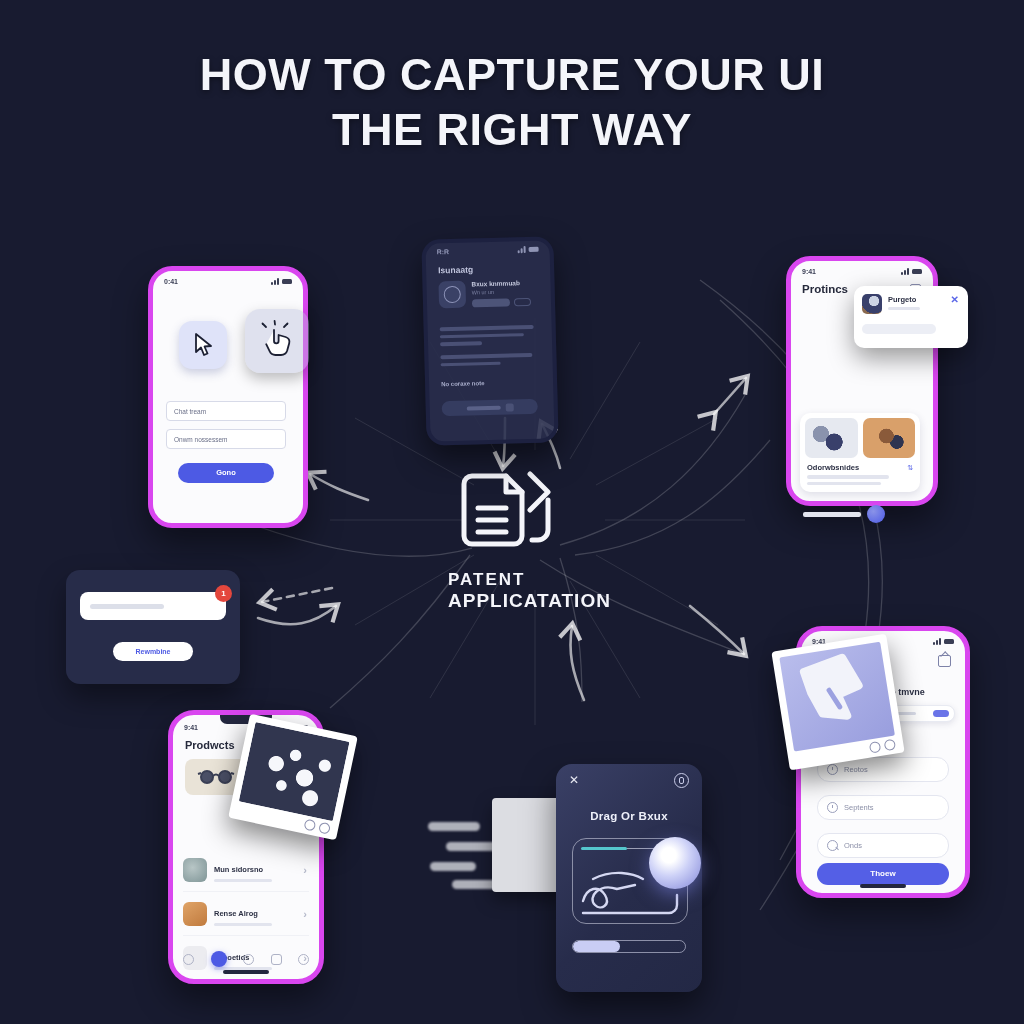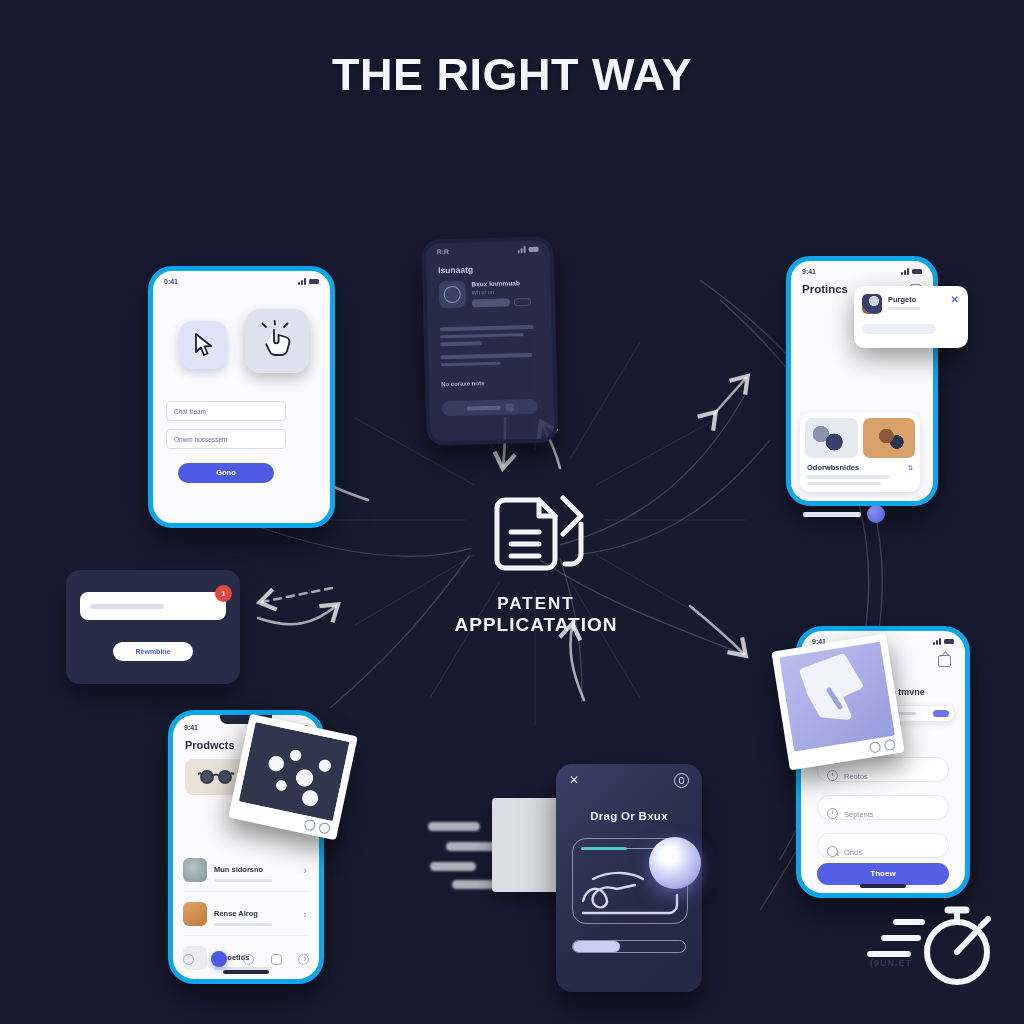--- a/index.html
+++ b/index.html
@@ -4,33 +4,33 @@
 <style>
   html,body{margin:0;padding:0;background:#181b30;}
   .canvas{position:relative;width:1024px;height:1024px;background:#181b30;overflow:hidden;
           font-family:"Liberation Sans",sans-serif;}
   .connectors{position:absolute;inset:0;z-index:1;}
   
   .title{position:absolute;top:48px;left:0;right:0;text-align:center;color:#f4f5fa;
          font-weight:800;font-size:45px;line-height:1.22;letter-spacing:.5px;z-index:2;
          text-shadow:0 2px 6px rgba(0,0,0,.4);}
   
-  .phone{position:absolute;background:#fbfbfd;border:5px solid #0ea5e9;border-radius:24px;
+  .phone{position:absolute;background:#fbfbfd;border:5px solid #d946ef;border-radius:24px;
          box-shadow:0 16px 34px rgba(0,0,0,.45);z-index:2;}
   .statusbar{position:absolute;top:7px;left:11px;right:11px;display:flex;justify-content:space-between;
              align-items:center;font-size:7px;font-weight:bold;color:#3a3e55;}
   .sicons{display:flex;gap:3px;align-items:center;}
   .bars{display:flex;gap:1px;align-items:flex-end;}
   .bars i{display:block;width:2px;background:#3a3e55;border-radius:1px;}
   .batt{width:10px;height:5px;background:#3a3e55;border-radius:1.5px;}
   .homebar{position:absolute;bottom:5px;left:50%;transform:translateX(-50%);width:46px;height:4px;
            background:#23273f;border-radius:2px;}
   .grayline{background:#e2e4ee;border-radius:2px;}
   
-  .login-phone{left:148px;top:266px;width:150px;height:252px;overflow:visible;padding-left:27px;}
+  .login-phone{left:148px;top:266px;width:150px;height:252px;overflow:visible;}
   .tile1{position:absolute;left:26px;top:50px;width:48px;height:48px;background:#dfe3f9;
          border-radius:13px;display:flex;align-items:center;justify-content:center;
          box-shadow:0 4px 10px rgba(60,70,140,.25);}
   .tile2{position:absolute;left:92px;top:38px;width:64px;height:64px;background:rgba(182,188,215,.40);
          border-radius:15px;display:flex;align-items:center;justify-content:center;
          box-shadow:0 6px 14px rgba(0,0,0,.25);}
   .login-input{position:absolute;left:13px;width:120px;height:20px;background:#fff;
                border:1px solid #d7dae8;border-radius:4px;font-size:6.5px;color:#6a6f88;
                line-height:20px;padding-left:7px;box-sizing:border-box;}
   .login-btn{position:absolute;left:25px;top:192px;width:96px;height:20px;background:#4d5ae4;
@@ -155,31 +155,31 @@
   .fp-share{position:absolute;right:14px;top:24px;width:11px;height:10px;border:1.3px solid #7d82a8;
             border-radius:2px;}
   .fp-share i{position:absolute;left:3px;top:-4px;width:4px;height:6px;border-left:1.3px solid #7d82a8;
               border-top:1.3px solid #7d82a8;transform:rotate(45deg);display:block;}
   .fp-sub{position:absolute;left:68px;top:56px;font-size:9px;font-weight:800;color:#2c3044;}
   .fp-pill{position:absolute;left:58px;top:74px;width:94px;height:15px;background:#fff;border-radius:8px;
            border:1px solid #e8eaf2;box-shadow:0 2px 6px rgba(40,45,90,.12);}
   .fp-pill i{position:absolute;left:8px;top:6px;width:48px;height:3px;background:#d9dce8;border-radius:2px;display:block;}
   .fp-pill s{position:absolute;right:5px;top:4px;width:16px;height:7px;background:#6a74e8;border-radius:4px;display:block;}
   .fp-input{position:absolute;left:16px;width:132px;height:25px;background:#fff;border:1px solid #e4e6f0;
-            border-radius:12px;display:flex;align-items:flex-end;gap:6px;padding-left:9px;
+            border-radius:12px;display:flex;align-items:center;gap:6px;padding-left:9px;
             box-sizing:border-box;font-size:7.5px;color:#8c90a8;}
   .fi-ico{width:9px;height:9px;border:1.3px solid #9ba0bc;border-radius:50%;position:relative;flex:0 0 auto;}
   .fi-ico.search:after{content:"";position:absolute;left:7px;top:7px;width:4px;height:1.4px;
                        background:#9ba0bc;transform:rotate(45deg);display:block;}
   .fi-ico.clock:after{content:"";position:absolute;left:3.5px;top:1.5px;width:1.4px;height:3.5px;
                       background:#9ba0bc;display:block;}
   .fp-btn{position:absolute;left:16px;top:232px;width:132px;height:22px;background:#545fe6;
           border-radius:11px;color:#fff;font-size:8px;font-weight:bold;text-align:center;line-height:22px;}
   
-  .center-doc{position:absolute;left:448px;top:490px;width:176px;text-align:center;z-index:2;}
+  .center-doc{position:absolute;left:448px;top:466px;width:176px;text-align:left;z-index:2;}
   .doc-label1{color:#f4f5fa;font-weight:800;font-size:17px;letter-spacing:2px;margin-top:4px;}
   .doc-label2{color:#f4f5fa;font-weight:800;font-size:19px;letter-spacing:1px;}
   
   .stopwatch-wrap{position:absolute;left:862px;top:896px;width:140px;height:110px;z-index:2;}
   .sw-caption{position:absolute;left:8px;top:62px;font-size:9px;letter-spacing:1px;color:#343a5c;font-weight:bold;}
 </style>
 </head>
 <body>
 
 <div class="canvas">
@@ -220,20 +220,21 @@
       <path d="M714,414 L746,378" marker-start="url(#ah)" marker-end="url(#ah)"></path>
       <path d="M332,588 L262,602" stroke-dasharray="7 6" marker-end="url(#ah)"></path>
       <path d="M258,618 C292,630 314,624 336,606" marker-end="url(#ah)"></path>
       <path d="M584,700 C572,672 568,652 572,626" marker-end="url(#ah)"></path>
       <path d="M690,606 C712,624 728,638 744,654" marker-end="url(#ah)"></path>
       <path d="M368,500 C344,492 330,486 310,474" marker-end="url(#ah)"></path>
     </g>
   </svg>
 
   <div class="title">
+    <div>HOW TO CAPTURE YOUR UI</div>
     <div>THE RIGHT WAY</div>
   </div>
 
   <div class="center-doc">
     <svg width="110" height="96" viewBox="0 0 110 96">
       <g fill="none" stroke="#f4f5fa" stroke-width="5" stroke-linejoin="round" stroke-linecap="round">
         <path d="M24,10 h34 l16,16 v44 a8,8 0 0 1 -8,8 h-42 a8,8 0 0 1 -8,-8 v-52 a8,8 0 0 1 8,-8 z"></path>
         <path d="M58,10 v16 h16"></path>
         <line x1="30" y1="42" x2="58" y2="42"></line>
         <line x1="30" y1="54" x2="58" y2="54"></line>
@@ -518,29 +519,14 @@
         <path d="M22,18 L62,10 L74,40 L52,46 L58,68 L34,62 L26,40 Z" fill="#f6f7fb" stroke="#f6f7fb" stroke-width="8" stroke-linejoin="round" opacity=".95"></path>
         <path d="M44,40 L52,58" stroke="#9ca1e0" stroke-width="5" stroke-linecap="round" fill="none"></path>
       </svg>
     </div>
     <div class="pol-circles">
         <i></i>
         <i></i>
       </div>
   </div>
 
-  <div class="stopwatch-wrap">
-    <svg width="140" height="100" viewBox="0 0 140 100">
-      <g stroke="#f4f5fa" stroke-linecap="round" fill="none">
-        <line x1="8" y1="58" x2="46" y2="58" stroke-width="6"></line>
-        <line x1="22" y1="42" x2="56" y2="42" stroke-width="6"></line>
-        <line x1="34" y1="26" x2="60" y2="26" stroke-width="6"></line>
-        <circle cx="95" cy="56" r="30" stroke-width="6"></circle>
-        <line x1="95" y1="18" x2="95" y2="26" stroke-width="6"></line>
-        <line x1="86" y1="14" x2="104" y2="14" stroke-width="7"></line>
-        <line x1="119" y1="30" x2="126" y2="23" stroke-width="6"></line>
-        <line x1="95" y1="56" x2="112" y2="38" stroke-width="6"></line>
-      </g>
-    </svg>
-    <div class="sw-caption">(9UN.ET</div>
-  </div>
 
 </div>
 
 </body></html>

